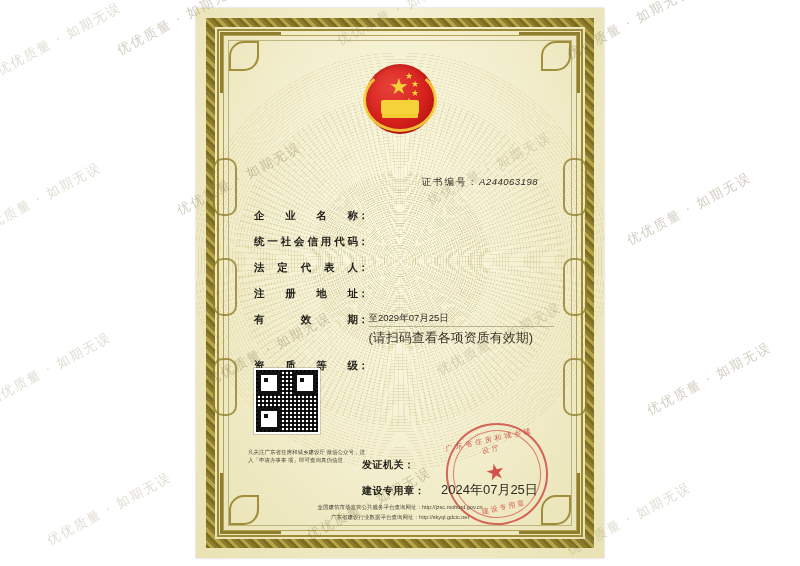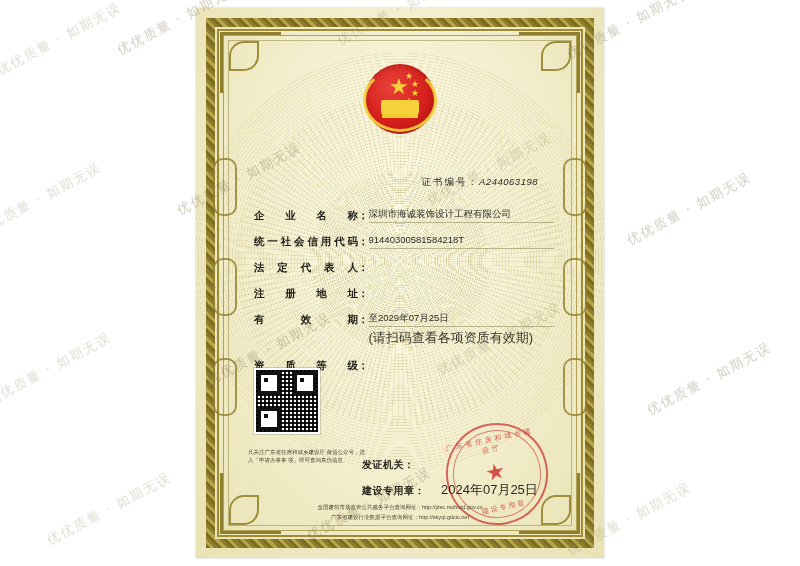--- a/index.html
+++ b/index.html
@@ -452,27 +452,25 @@
 
       <div class="cert-no">
         <span class="lbl">证书编号：</span><span class="val">A244063198</span>
       </div>
 
       <div class="fields">
 
         <div class="row">
           <div class="label">企 业 名 称</div>
           <div class="colon">：</div>
-          <div class="value">深圳市海诚装饰设计工程有限公司</div>
         </div>
 
         <div class="row">
           <div class="label">统一社会信用代码</div>
           <div class="colon">：</div>
-          <div class="value">91440300581584218T</div>
         </div>
 
         <div class="row">
           <div class="label">法 定 代 表 人</div>
           <div class="colon">：</div>
         </div>
 
         <div class="row">
           <div class="label">注 册 地 址</div>
           <div class="colon">：</div>

